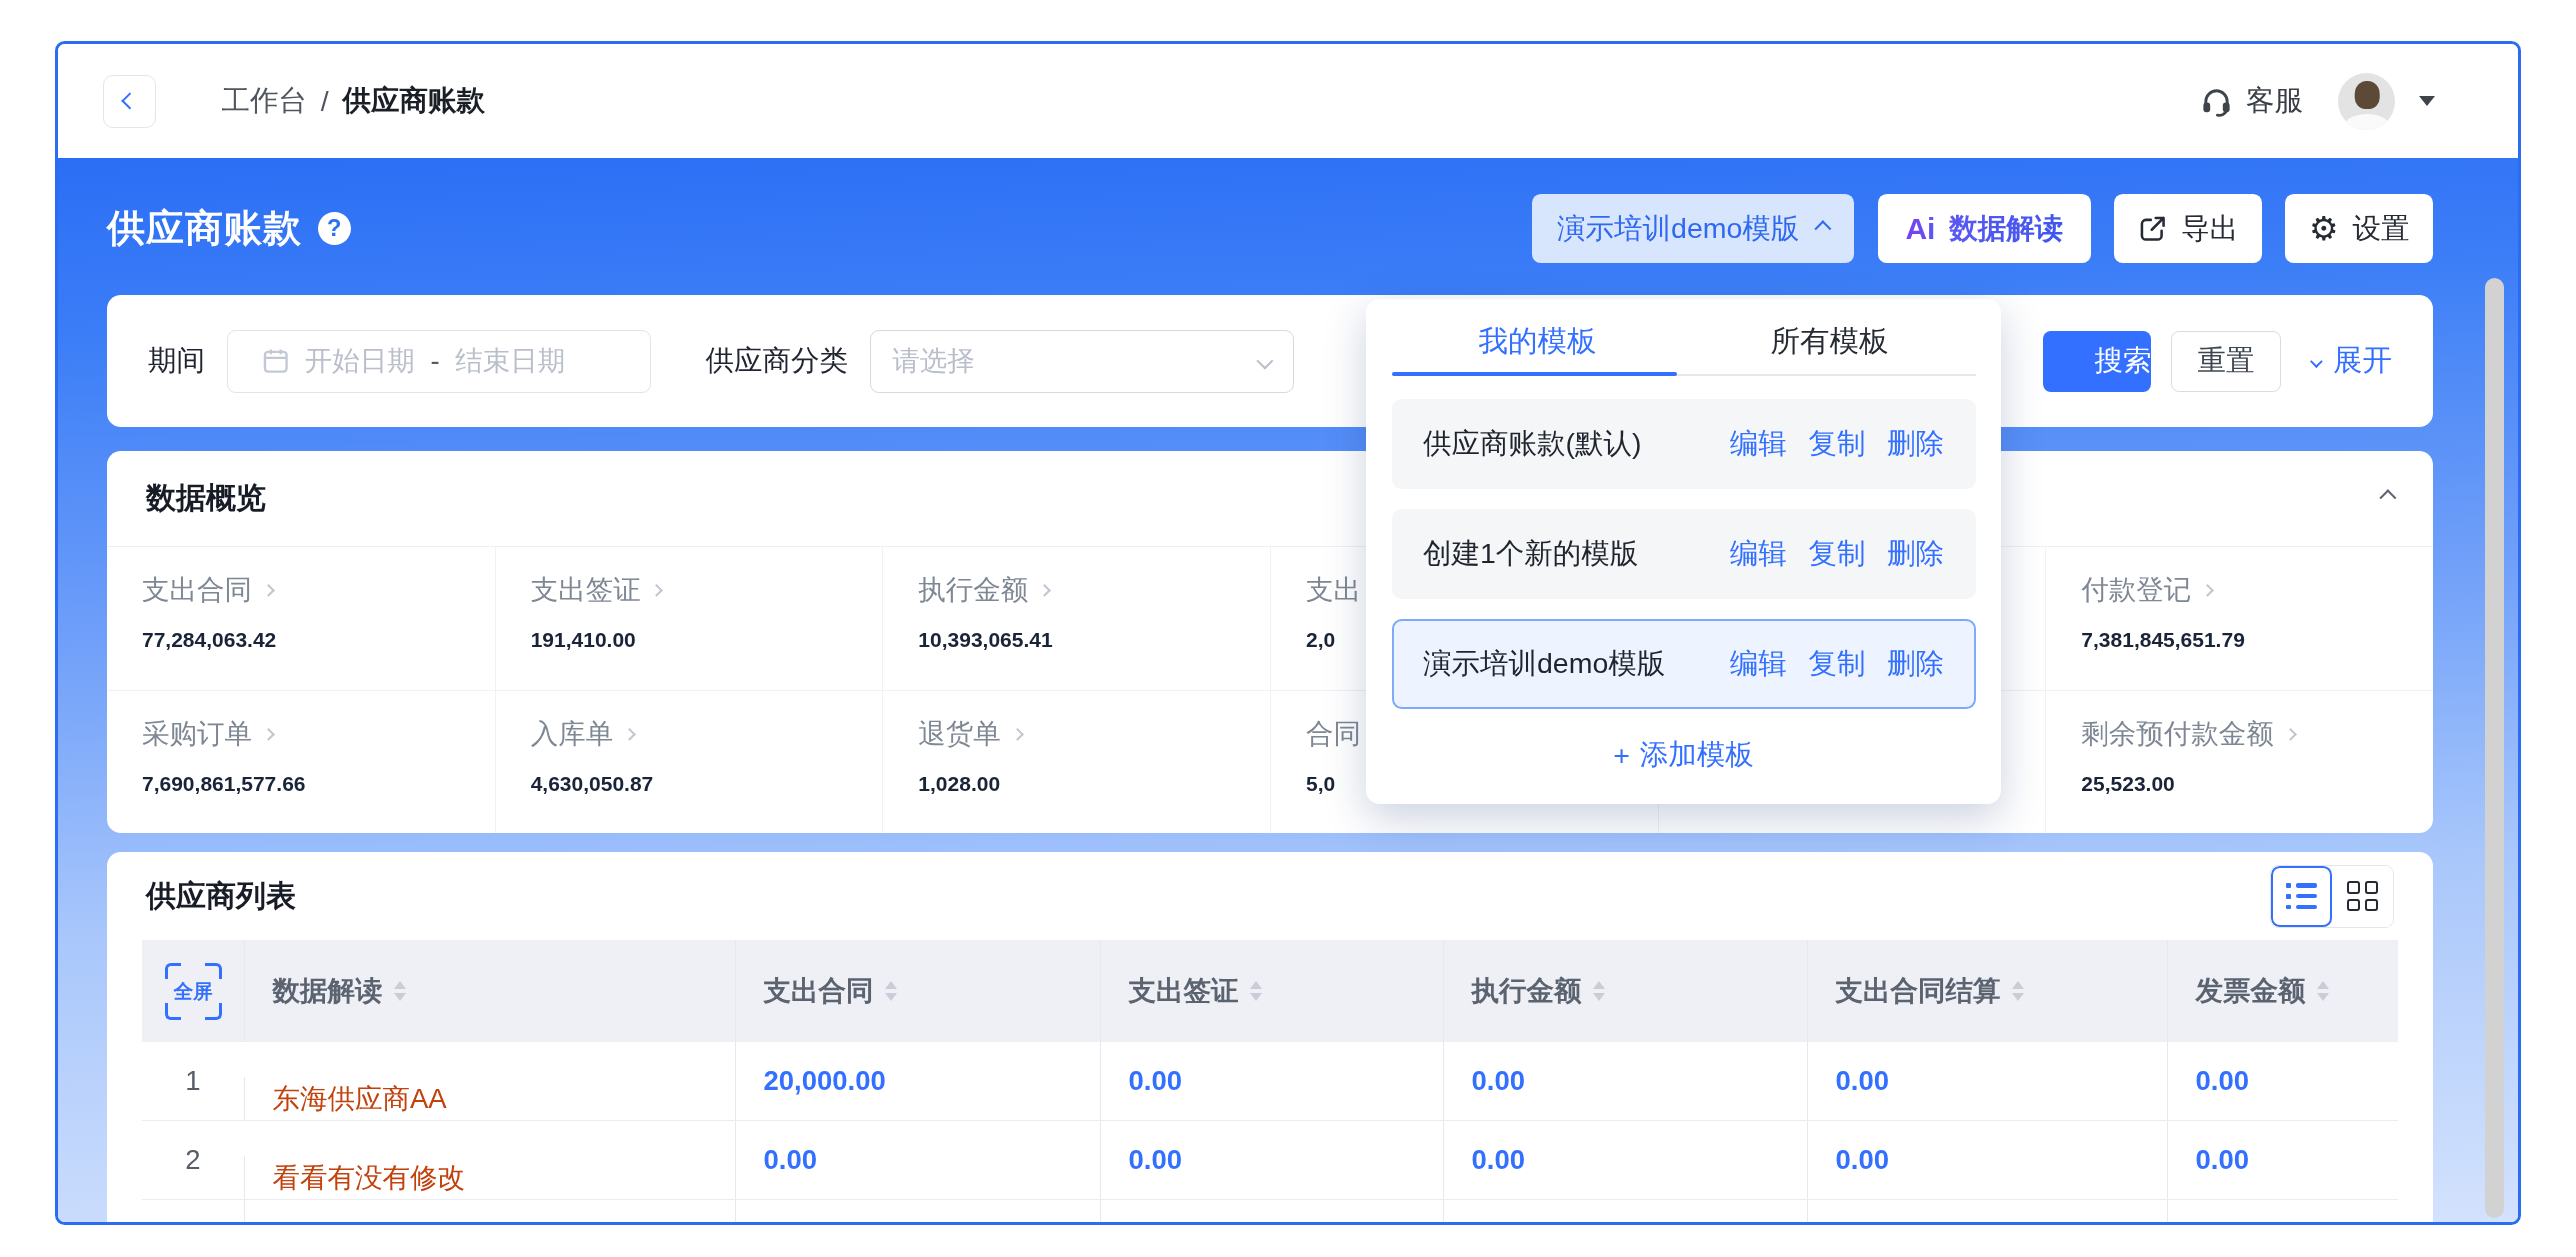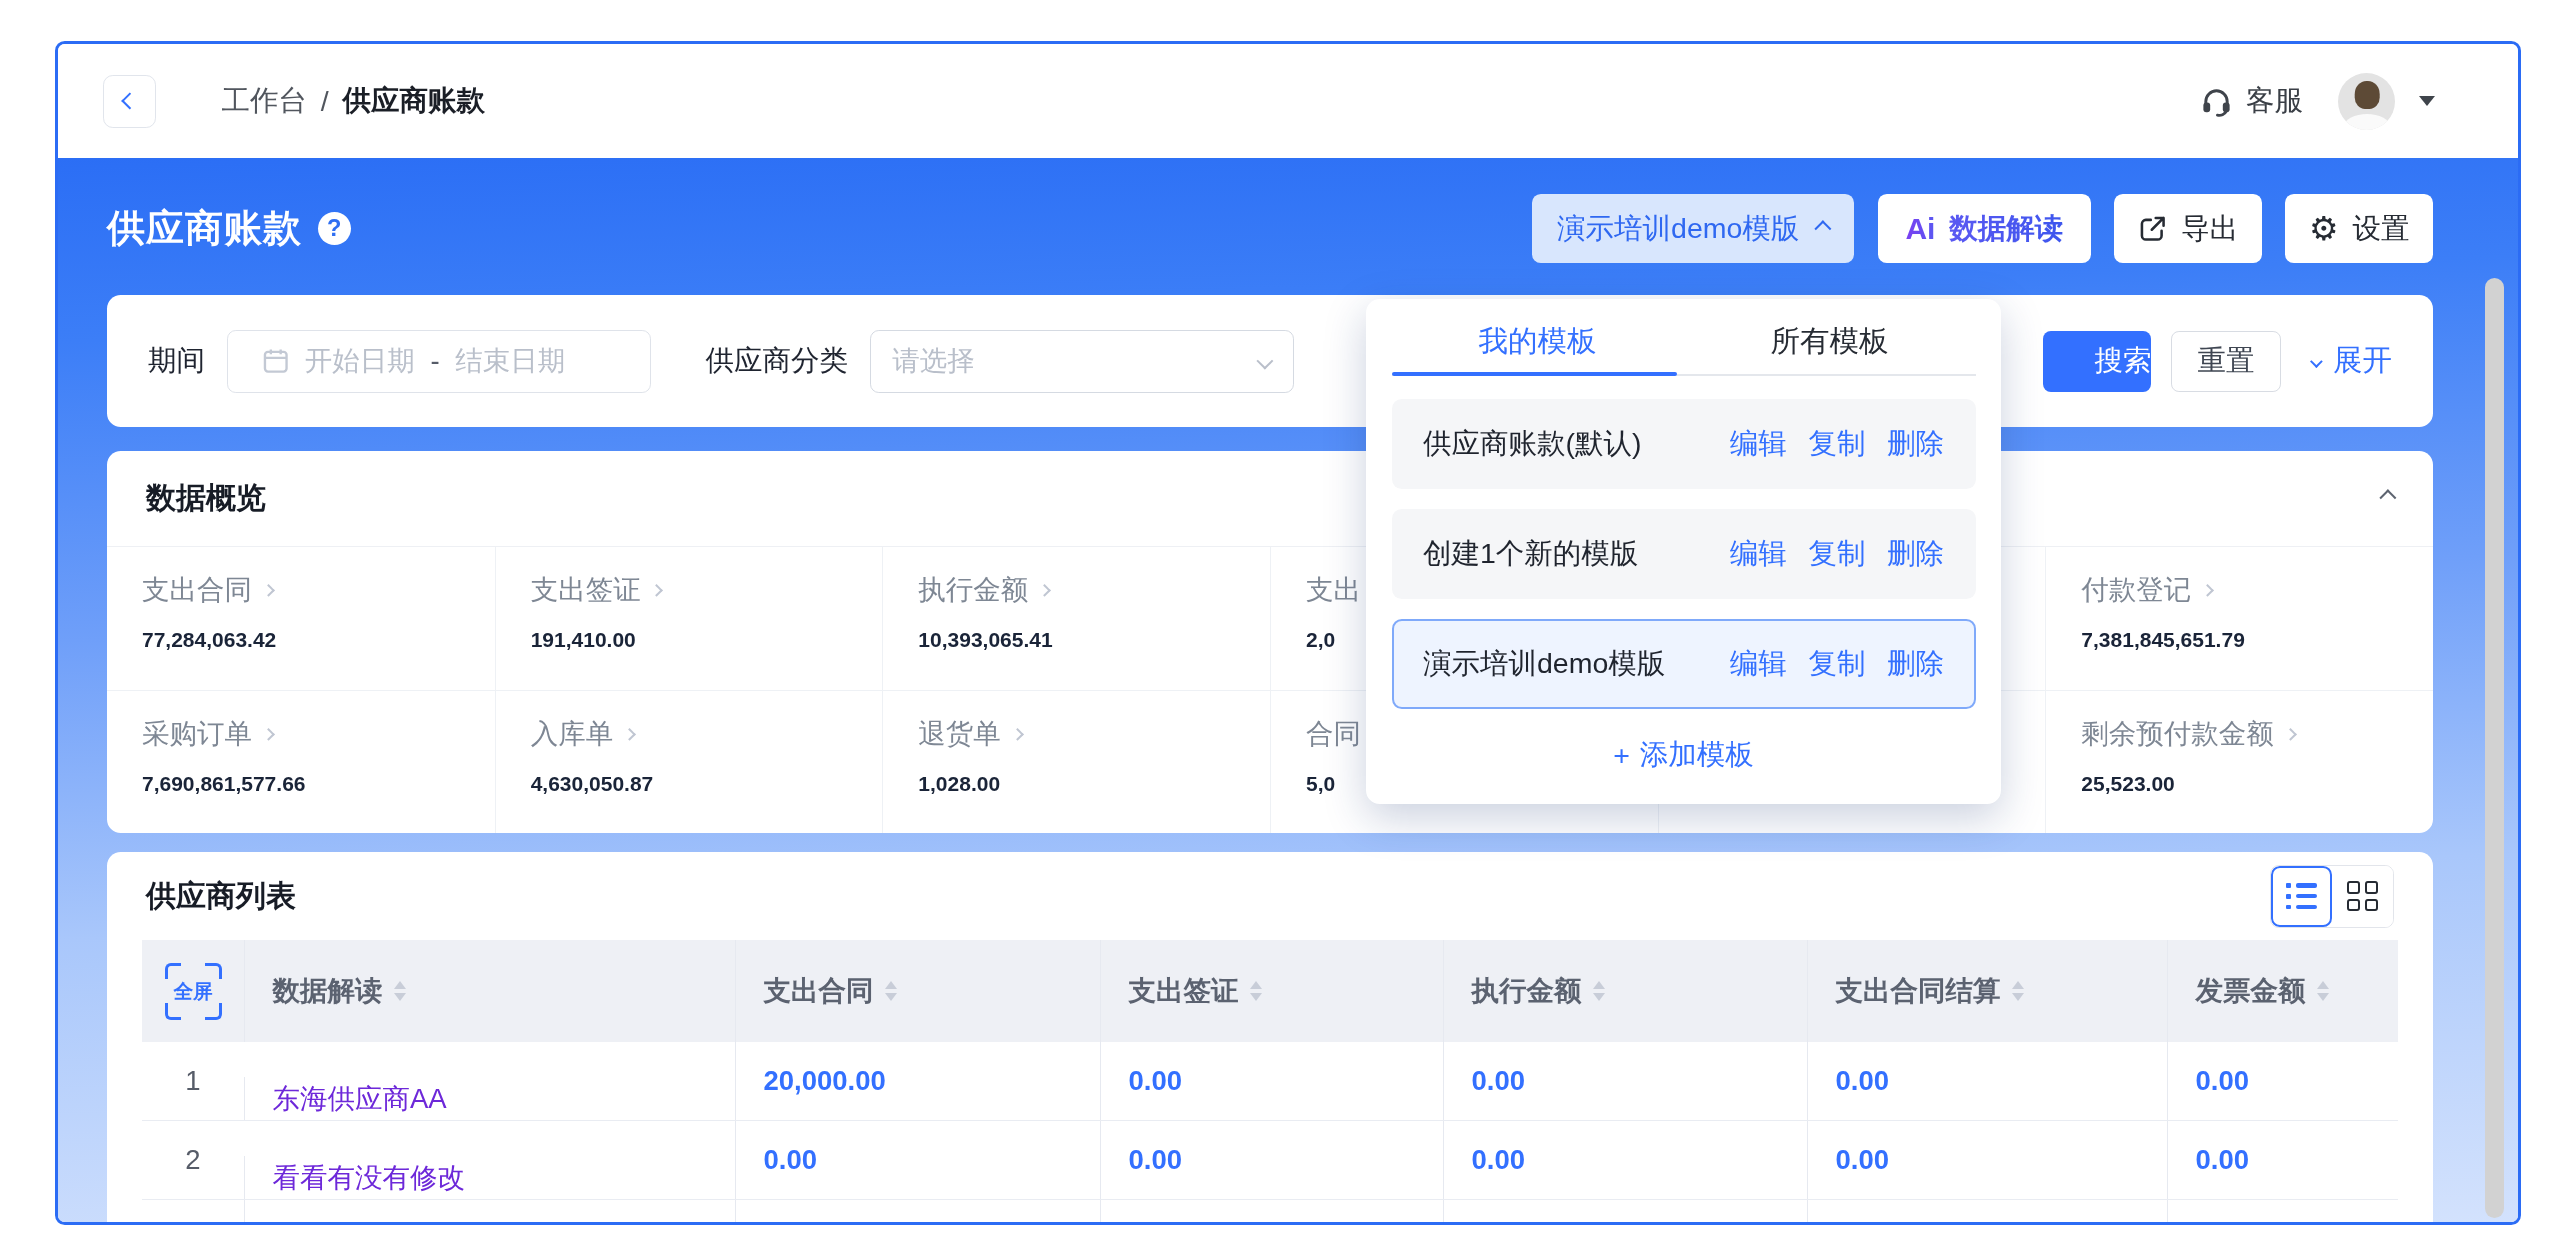--- a/index.html
+++ b/index.html
@@ -104,21 +104,21 @@
   .th { display:flex; align-items:center; padding-left:27.5px; font-size:27.5px; font-weight:600; color:#5b6270; cursor:pointer; }
   .th:first-child { justify-content:center; padding-left:0; }
   .trow > div:not(:first-child) { border-left:1px solid #e6e9f0; }
   .sort { display:inline-flex; flex-direction:column; gap:3.9px; margin-left:11.8px; }
   .sort i { width:0; height:0; border-left:6.9px solid transparent; border-right:6.9px solid transparent; }
   .sort .t { border-bottom:8.8px solid #c8cdd8; }
   .sort .b { border-top:8.8px solid #c8cdd8; }
   .tbody-row { height:79px; border-bottom:1px solid #e9ecf2; background:#fff; }
   .td { display:flex; align-items:center; padding-left:27.5px; font-size:27.5px; }
   .td.idx { justify-content:center; padding-left:0; color:#565c68; }
-  .td.link { color:#6d28d9; cursor:pointer;margin-top:35px; }
+  .td.link { color:#c2410c; cursor:pointer;margin-top:35px; }
   .td.num { color:#3370ff; font-weight:700; cursor:pointer; }
   .sliver { height:25.5px; background:#fff; }
 
   
   .fs { position:relative; width:57px; height:57px; color:#3370ff; display:flex; align-items:center; justify-content:center; cursor:pointer; }
   .fs b { position:absolute; width:16.7px; height:16.7px; border:3.4px solid #3370ff; }
   .fs b.tl { top:0; left:0; border-right:none; border-bottom:none; border-top-left-radius:5.9px; }
   .fs b.tr { top:0; right:0; border-left:none; border-bottom:none; border-top-right-radius:5.9px; }
   .fs b.bl { bottom:0; left:0; border-right:none; border-top:none; border-bottom-left-radius:5.9px; }
   .fs b.br { bottom:0; right:0; border-left:none; border-top:none; border-bottom-right-radius:5.9px; }

